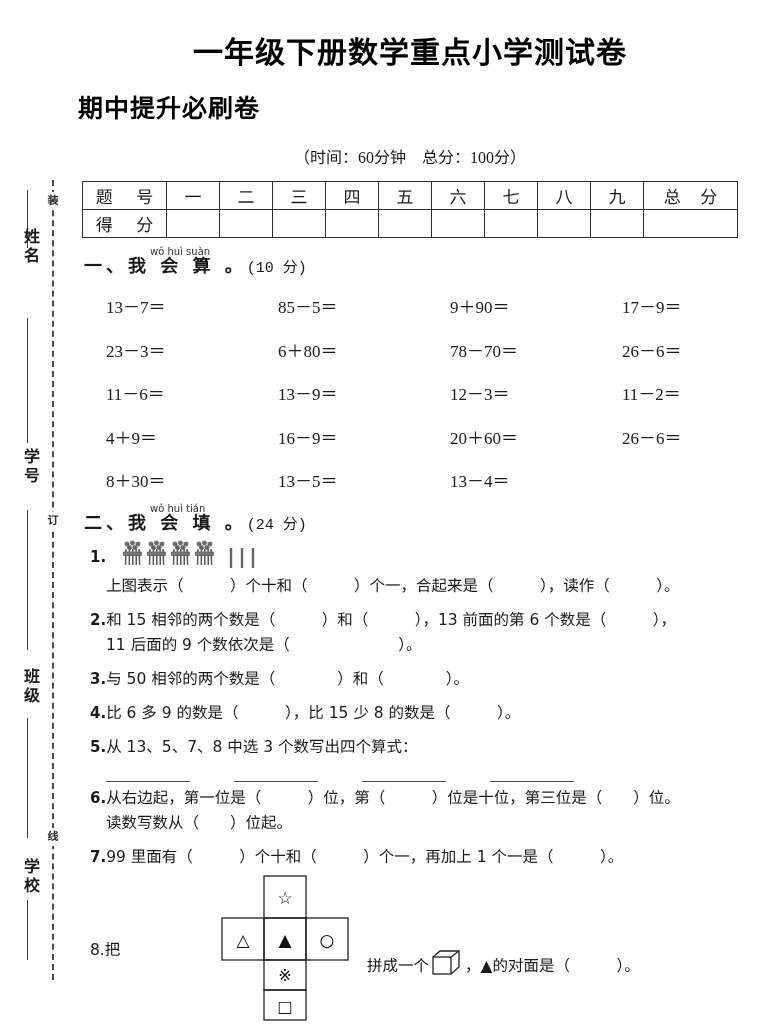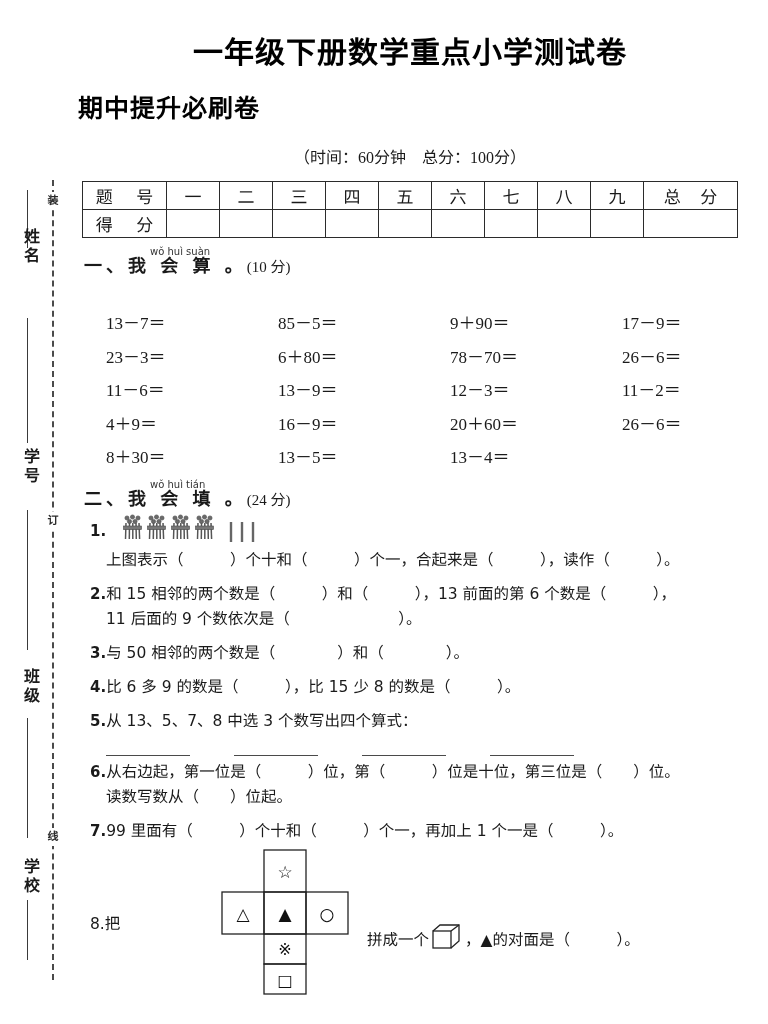--- a/index.html
+++ b/index.html
@@ -151,33 +151,33 @@
     font-family: "DejaVu Sans", "Liberation Sans", sans-serif;
     font-size: 10px;
     font-weight: normal;
     letter-spacing: 0px;
     color: #333;
     white-space: nowrap;
     margin-left: 44px;
   }
   .sec-head .cn { letter-spacing: 4px; }
   .sec-head .pts {
-    font-family: Liberation Serif, serif;
+    font-family: Liberation Mono, monospace;
     font-size: 15px;
     font-weight: normal;
     letter-spacing: 0;
   }
 
   
   .calc-grid {
-    margin-top: 30px;
+    margin-top: 12px;
     padding-left: 22px;
     display: grid;
     grid-template-columns: 172px 172px 172px 150px;
-    row-gap: 2px;
+    row-gap: 12px;
   }
   .calc-cell {
     font-family: "Liberation Serif", "DejaVu Serif", serif;
     font-size: 17px;
     line-height: 31.5px;
     white-space: nowrap;
   }
 
   
   .q {

